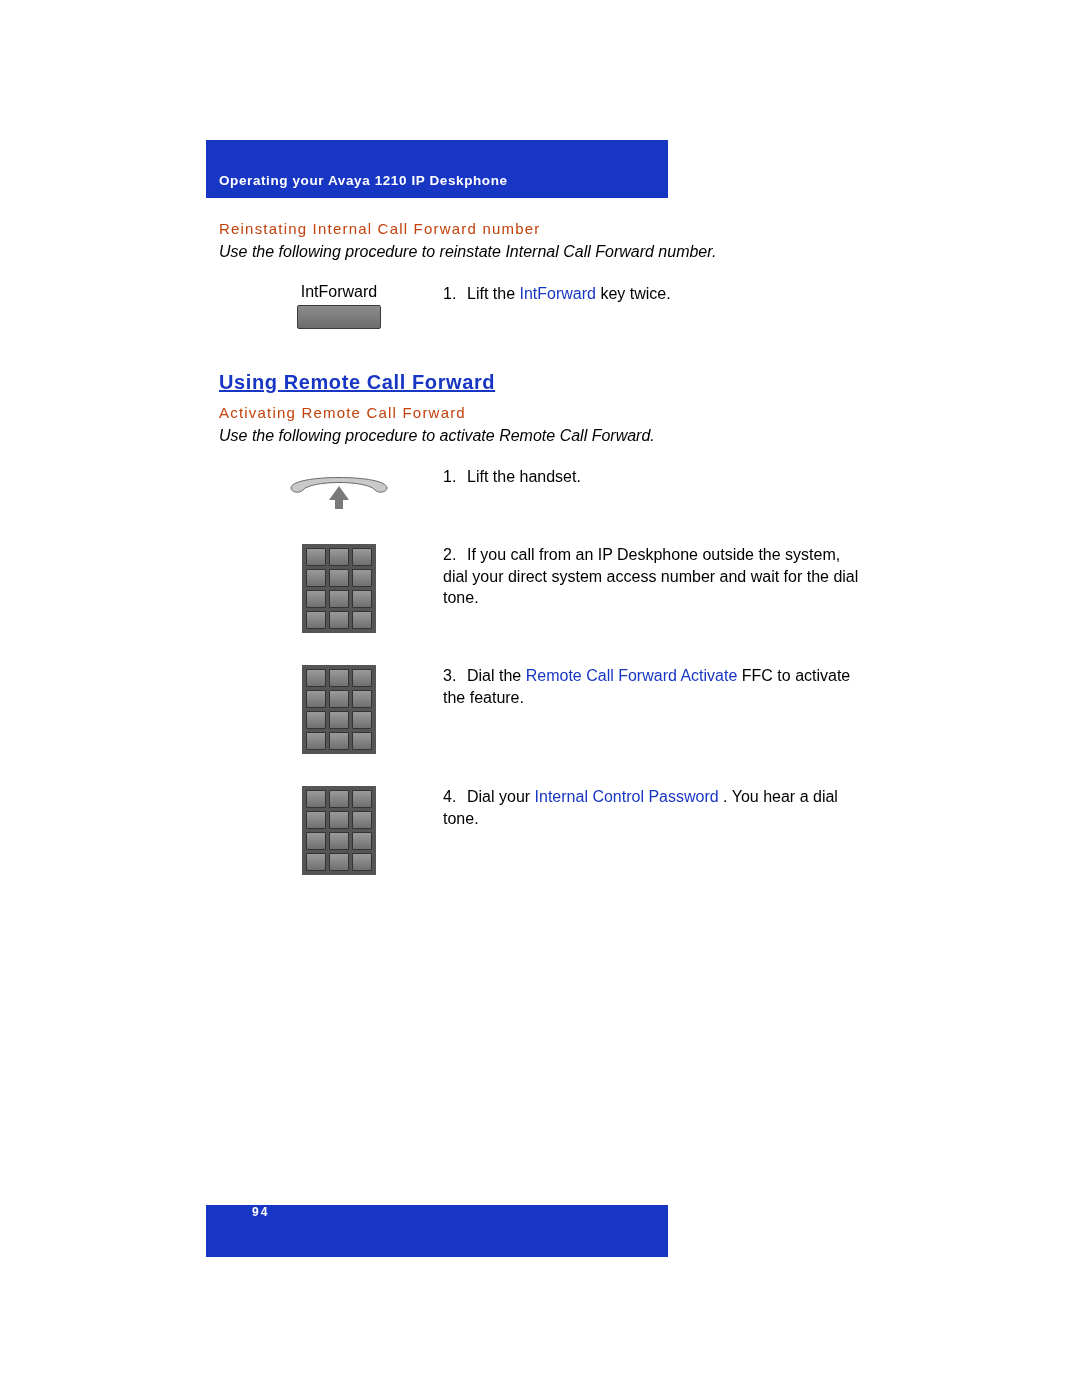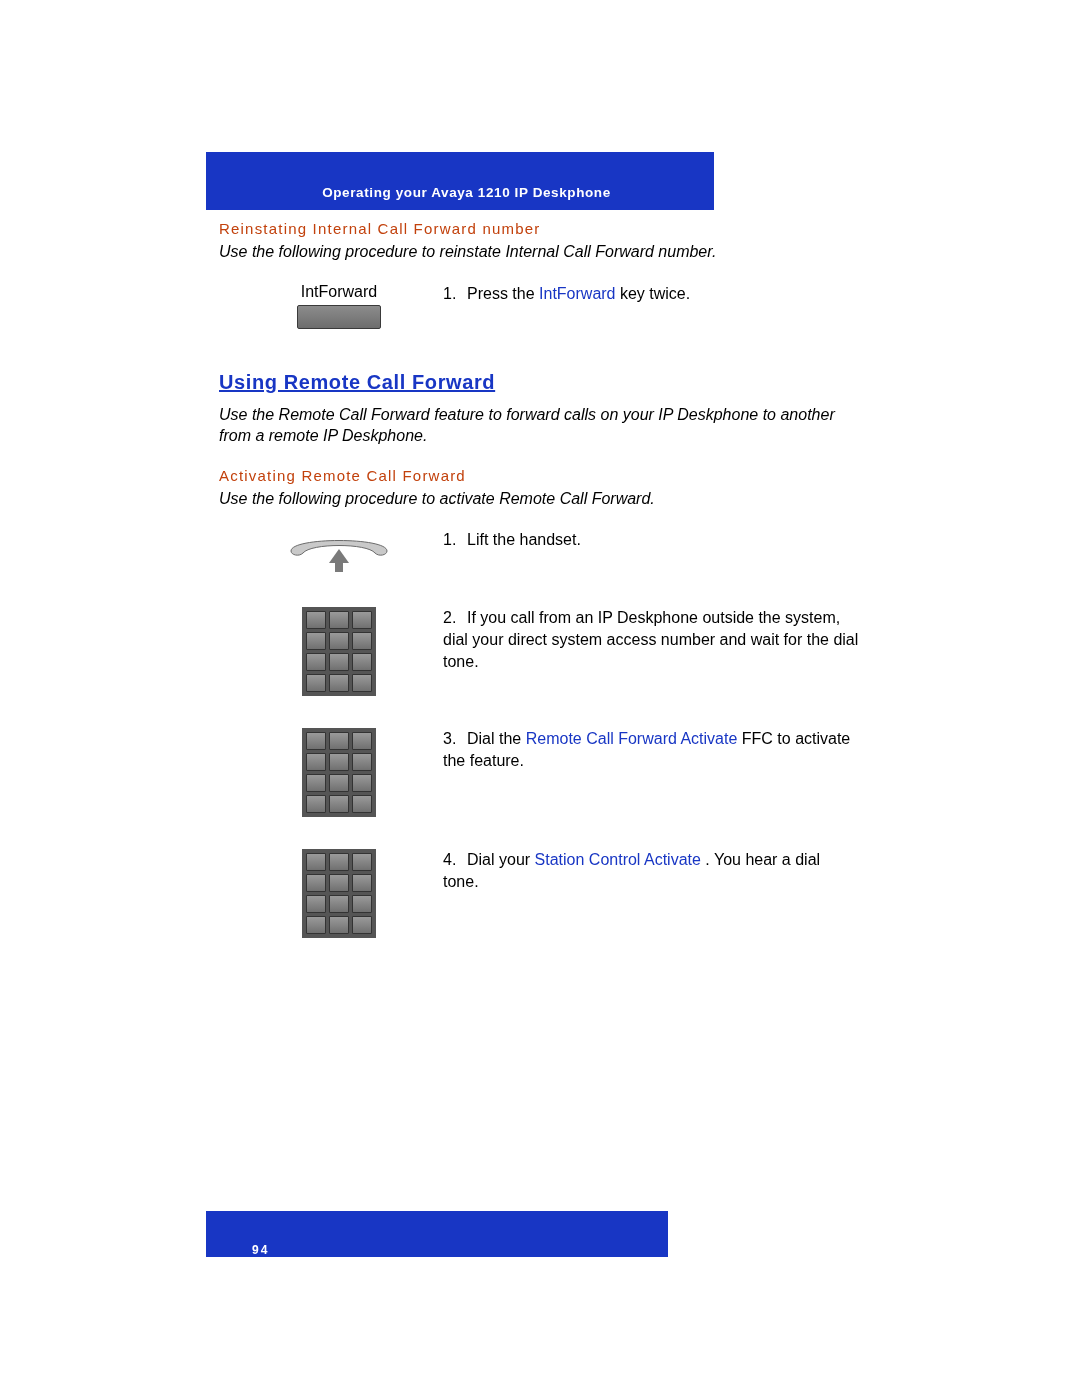--- a/index.html
+++ b/index.html
@@ -12,33 +12,32 @@
   }
   .page {
     width: 1080px;
     height: 1397px;
     position: relative;
     box-sizing: border-box;
   }
   .header-band {
     position: absolute;
     left: 206px;
-    top: 152px;
-    width: 508px;
+    top: 140px;
+    width: 462px;
     height: 58px;
     background: #1836c4;
     color: #fff;
     font-size: 13.5px;
     font-weight: bold;
     letter-spacing: 0.6px;
     display: flex;
     align-items: flex-end;
     padding: 0 0 10px 13px;
     box-sizing: border-box;
-    justify-content: center;
   }
   .content {
     position: absolute;
     left: 219px;
     top: 218px;
     width: 640px;
   }
   .subheading {
     font-size: 15px;
     letter-spacing: 1.2px;
@@ -155,28 +154,28 @@
     border: 1px solid #333;
     height: 16px;
     border-radius: 1px;
   }
 
   .footer-band {
     position: absolute;
     left: 206px;
     bottom: 140px;
     width: 462px;
-    height: 46px;
+    height: 52px;
     background: #1836c4;
     color: #fff;
     font-size: 12px;
     font-weight: bold;
     letter-spacing: 2px;
     display: flex;
-    align-items: flex-end;
+    align-items: flex-start;
     padding-left: 46px;
     box-sizing: border-box;
   }
 </style>
 </head>
 <body>
 
 <div class="page">
 
   <div class="header-band">
@@ -189,26 +188,25 @@
     <p class="body-text">Use the following procedure to reinstate Internal Call Forward number.</p>
 
     <div class="step-row">
       <div class="icon-col center-pad">
         <div class="intforward-wrap">
           <div class="intforward-label">IntForward</div>
           <div class="softkey"></div>
         </div>
       </div>
       <div class="text-col">
-        <span class="step-num">1.</span><span>Press the </span><span class="link-blue">IntForward</span><span>  key twice.</span>
+        <span class="step-num">1.</span><span>Lift the </span><span class="link-blue">IntForward</span><span>  key twice.</span>
       </div>
     </div>
 
     <div class="section-heading">Using Remote Call Forward</div>
-    <p class="body-text">Use the Remote Call Forward feature to forward calls on your IP Deskphone to another from a remote IP Deskphone.</p>
 
     <div class="subheading">Activating Remote Call Forward</div>
     <p class="body-text">Use the following procedure to activate Remote Call Forward.</p>
 
     <div class="step-row">
       <div class="icon-col center-pad">
         <div class="handset">
           <svg width="108" height="30" viewBox="0 0 108 30">
             <path d="M6 22 C 6 8, 102 8, 102 22 C 102 26, 94 28, 90 24 C 82 14, 26 14, 18 24 C 14 28, 6 26, 6 22 Z" fill="#c9c9c9" stroke="#6b6b6b" stroke-width="1"></path>
           </svg>
@@ -275,21 +273,21 @@
             <div class="k"></div>
           <div class="k"></div>
             <div class="k"></div>
             <div class="k"></div>
           <div class="k"></div>
             <div class="k"></div>
             <div class="k"></div>
         </div>
       </div>
       <div class="text-col">
-        <span class="step-num">4.</span><span>Dial your </span><span class="link-blue">Station Control Activate</span><span>   . You hear a dial tone.</span>
+        <span class="step-num">4.</span><span>Dial your </span><span class="link-blue">Internal Control Password</span><span>   . You hear a dial tone.</span>
       </div>
     </div>
 
   </div>
 
   <div class="footer-band">
     <span>94</span>
   </div>
 
 </div>

